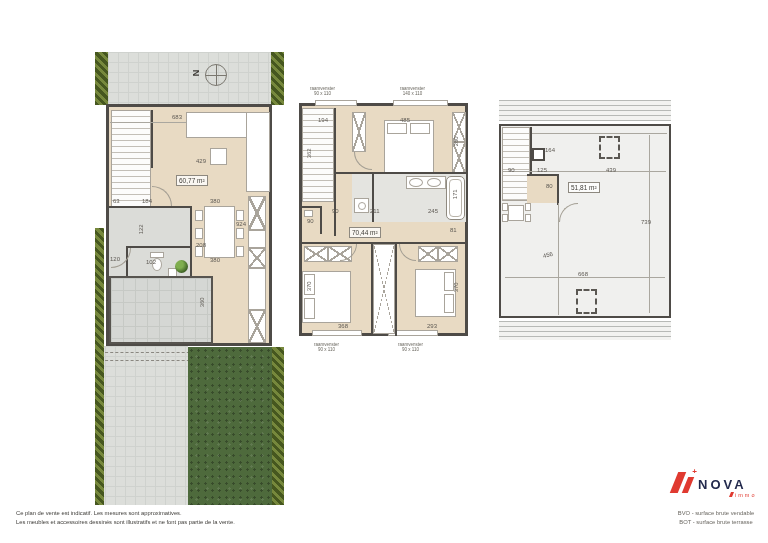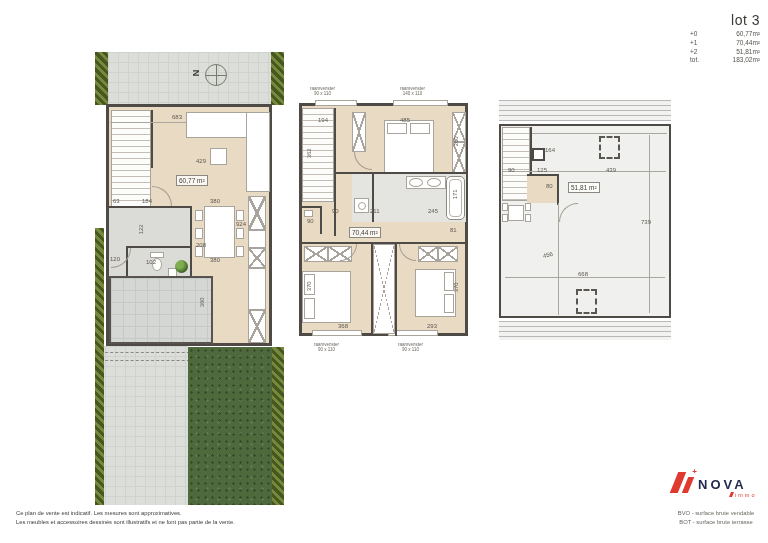--- a/index.html
+++ b/index.html
@@ -85,41 +85,20 @@
   .sink { position:absolute; border:1px solid #a9a49b; border-radius:50%; background:#fff; }
   .tub { position:absolute; border:1px solid #8f8a80; border-radius:5px; background:#fff; }
   .tub-in { position:absolute; border:1px solid #b9b4aa; border-radius:4px; background:#fff; }
   .anno-layer { position:absolute; left:0; top:0; width:768px; height:543px; pointer-events:none; }
 </style>
 </head>
 <body>
 
 <div id="canvas">
 
-  <div class="header">
-    <div class="lot-title">lot 3</div>
-    <div class="area-table">
-        <div class="arow">
-          <span class="alvl">+0</span>
-          <span class="aval">60,77m²</span>
-        </div>
-        <div class="arow">
-          <span class="alvl">+1</span>
-          <span class="aval">70,44m²</span>
-        </div>
-        <div class="arow">
-          <span class="alvl">+2</span>
-          <span class="aval">51,81m²</span>
-        </div>
-        <div class="arow">
-          <span class="alvl">tot.</span>
-          <span class="aval">183,02m²</span>
-        </div>
-      </div>
-  </div>
 
   <div>
 
     <div class="hedge" style="left:95px; top:52px; width:13px; height:53px;"></div>
     <div class="pave" style="left:108px; top:52px; width:163px; height:53px;"></div>
     <div class="hedge" style="left:271px; top:52px; width:13px; height:53px;"></div>
 
     <div class="compass-circle" style="left:205px; top:64px;"></div>
     <div class="compass-n" style="left:193px; top:68px;">N</div>
 

